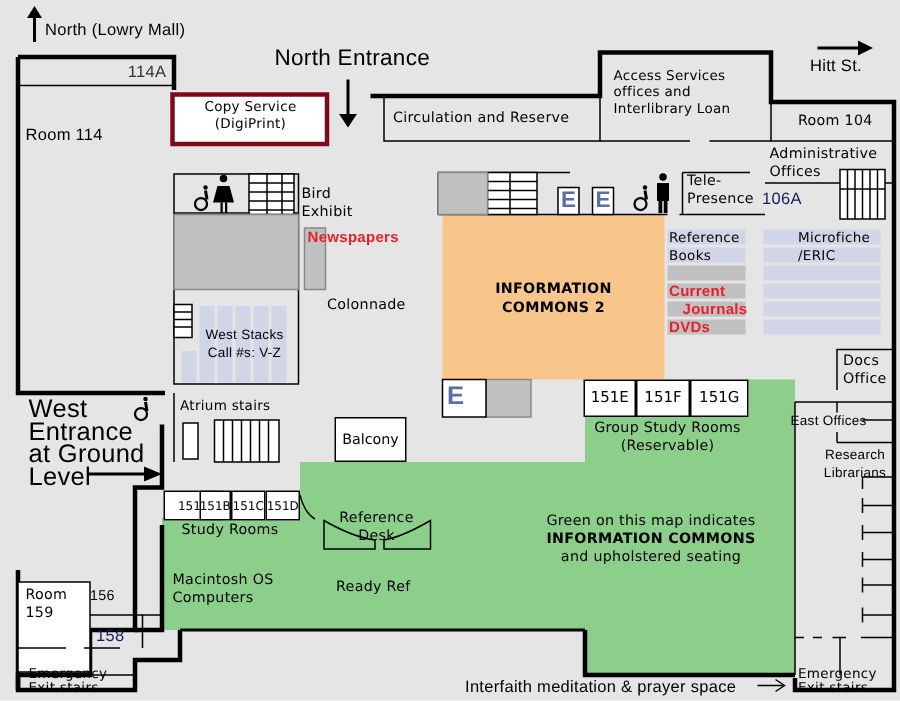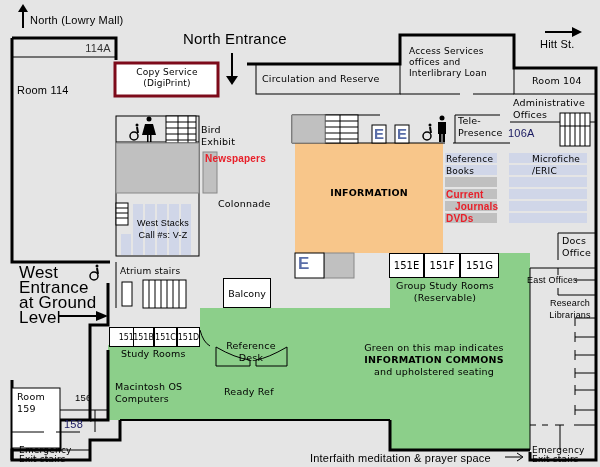--- a/index.html
+++ b/index.html
@@ -284,21 +284,21 @@
   <div class="t" style="left:224px;top:386px;font-size:9.5px;">Ready Ref</div>
   <div class="t" style="left:115px;top:381px;font-size:9.5px;line-height:12px;">
     <div>Macintosh OS</div>
     <div>Computers</div>
   </div>
 
   <div class="t" style="left:17px;top:391px;font-size:9.5px;line-height:12px;">
     <div>Room</div>
     <div>159</div>
   </div>
-  <div class="t" style="left:75px;top:392px;font-family:'Liberation Sans',sans-serif;font-size:9.5px;">156</div>
+  <div class="t" style="left:60px;top:392px;font-family:'Liberation Sans',sans-serif;font-size:9.5px;">156</div>
   <div class="t" style="left:64px;top:418px;font-family:'Liberation Sans',sans-serif;font-size:11px;color:#1a1a60;">158</div>
 
   <div class="t" style="left:19px;top:446px;font-size:9px;line-height:9px;">
     <div>Emergency</div>
     <div>Exit stairs</div>
   </div>
   <div class="t" style="left:532px;top:446px;font-size:9px;line-height:9px;">
     <div>Emergency</div>
     <div>Exit stairs</div>
   </div>
@@ -308,20 +308,21 @@
     <div>Office</div>
   </div>
   <div class="t" style="left:527px;top:274px;font-family:'Liberation Sans',sans-serif;font-size:9px;">East Offices</div>
   <div class="t c" style="left:544px;top:297px;width:52px;font-family:'Liberation Sans',sans-serif;font-size:9px;line-height:12px;">
     <div>Research</div>
     <div>Librarians</div>
   </div>
 
   <div class="t c bold" style="left:296px;top:186px;width:146px;font-size:9.5px;line-height:13px;">
     <div>INFORMATION</div>
+    <div>COMMONS 2</div>
   </div>
 
   <div class="t" style="left:446px;top:153px;font-size:9px;line-height:12px;">
     <div>Reference</div>
     <div>Books</div>
   </div>
   <div class="t red" style="left:446px;top:189px;">
     <div>Current</div>
     <div style="padding-left:9px;">Journals</div>
   </div>

